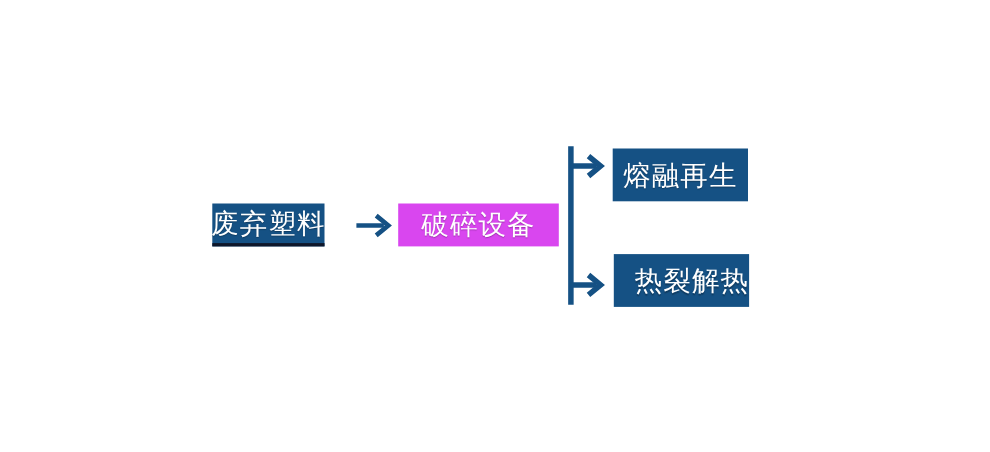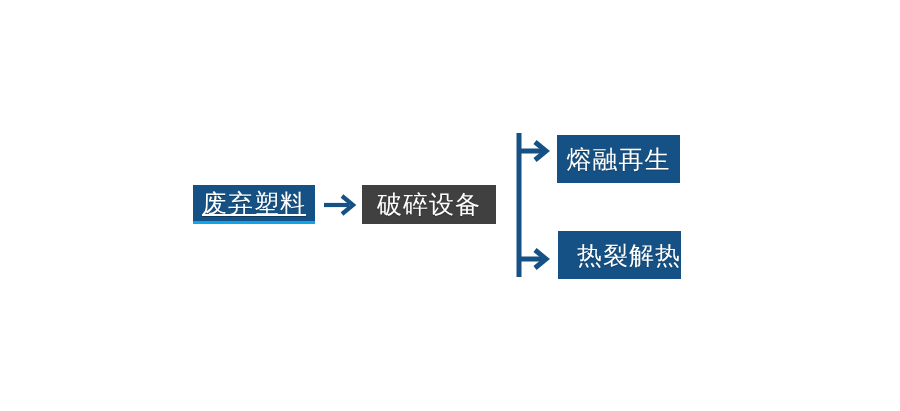--- a/index.html
+++ b/index.html
@@ -34,34 +34,33 @@
     line-height: 1;
     white-space: nowrap;
     text-shadow: 0 1px 1px rgba(0,0,0,0.28);
     font-family: "DejaVu Sans", "Liberation Sans", sans-serif;
   }
 
   
   #node-waste-plastic {
     left: 193px;
     top: 185px;
-    width: 122px;
+    width: 102px;
     height: 39px;
     background: #155184;
-    border-bottom: 3px solid #0ea5e9;
-    text-decoration: underline;
+    border-bottom: 3px solid #0f172a;
   }
 
   
   #node-crusher {
     left: 362px;
     top: 185px;
-    width: 134px;
+    width: 146px;
     height: 39px;
-    background: #404040;
+    background: #d946ef;
   }
 
   
   #node-melt-regeneration {
     left: 557px;
     top: 135px;
     width: 123px;
     height: 48px;
     background: #155184;
   }

